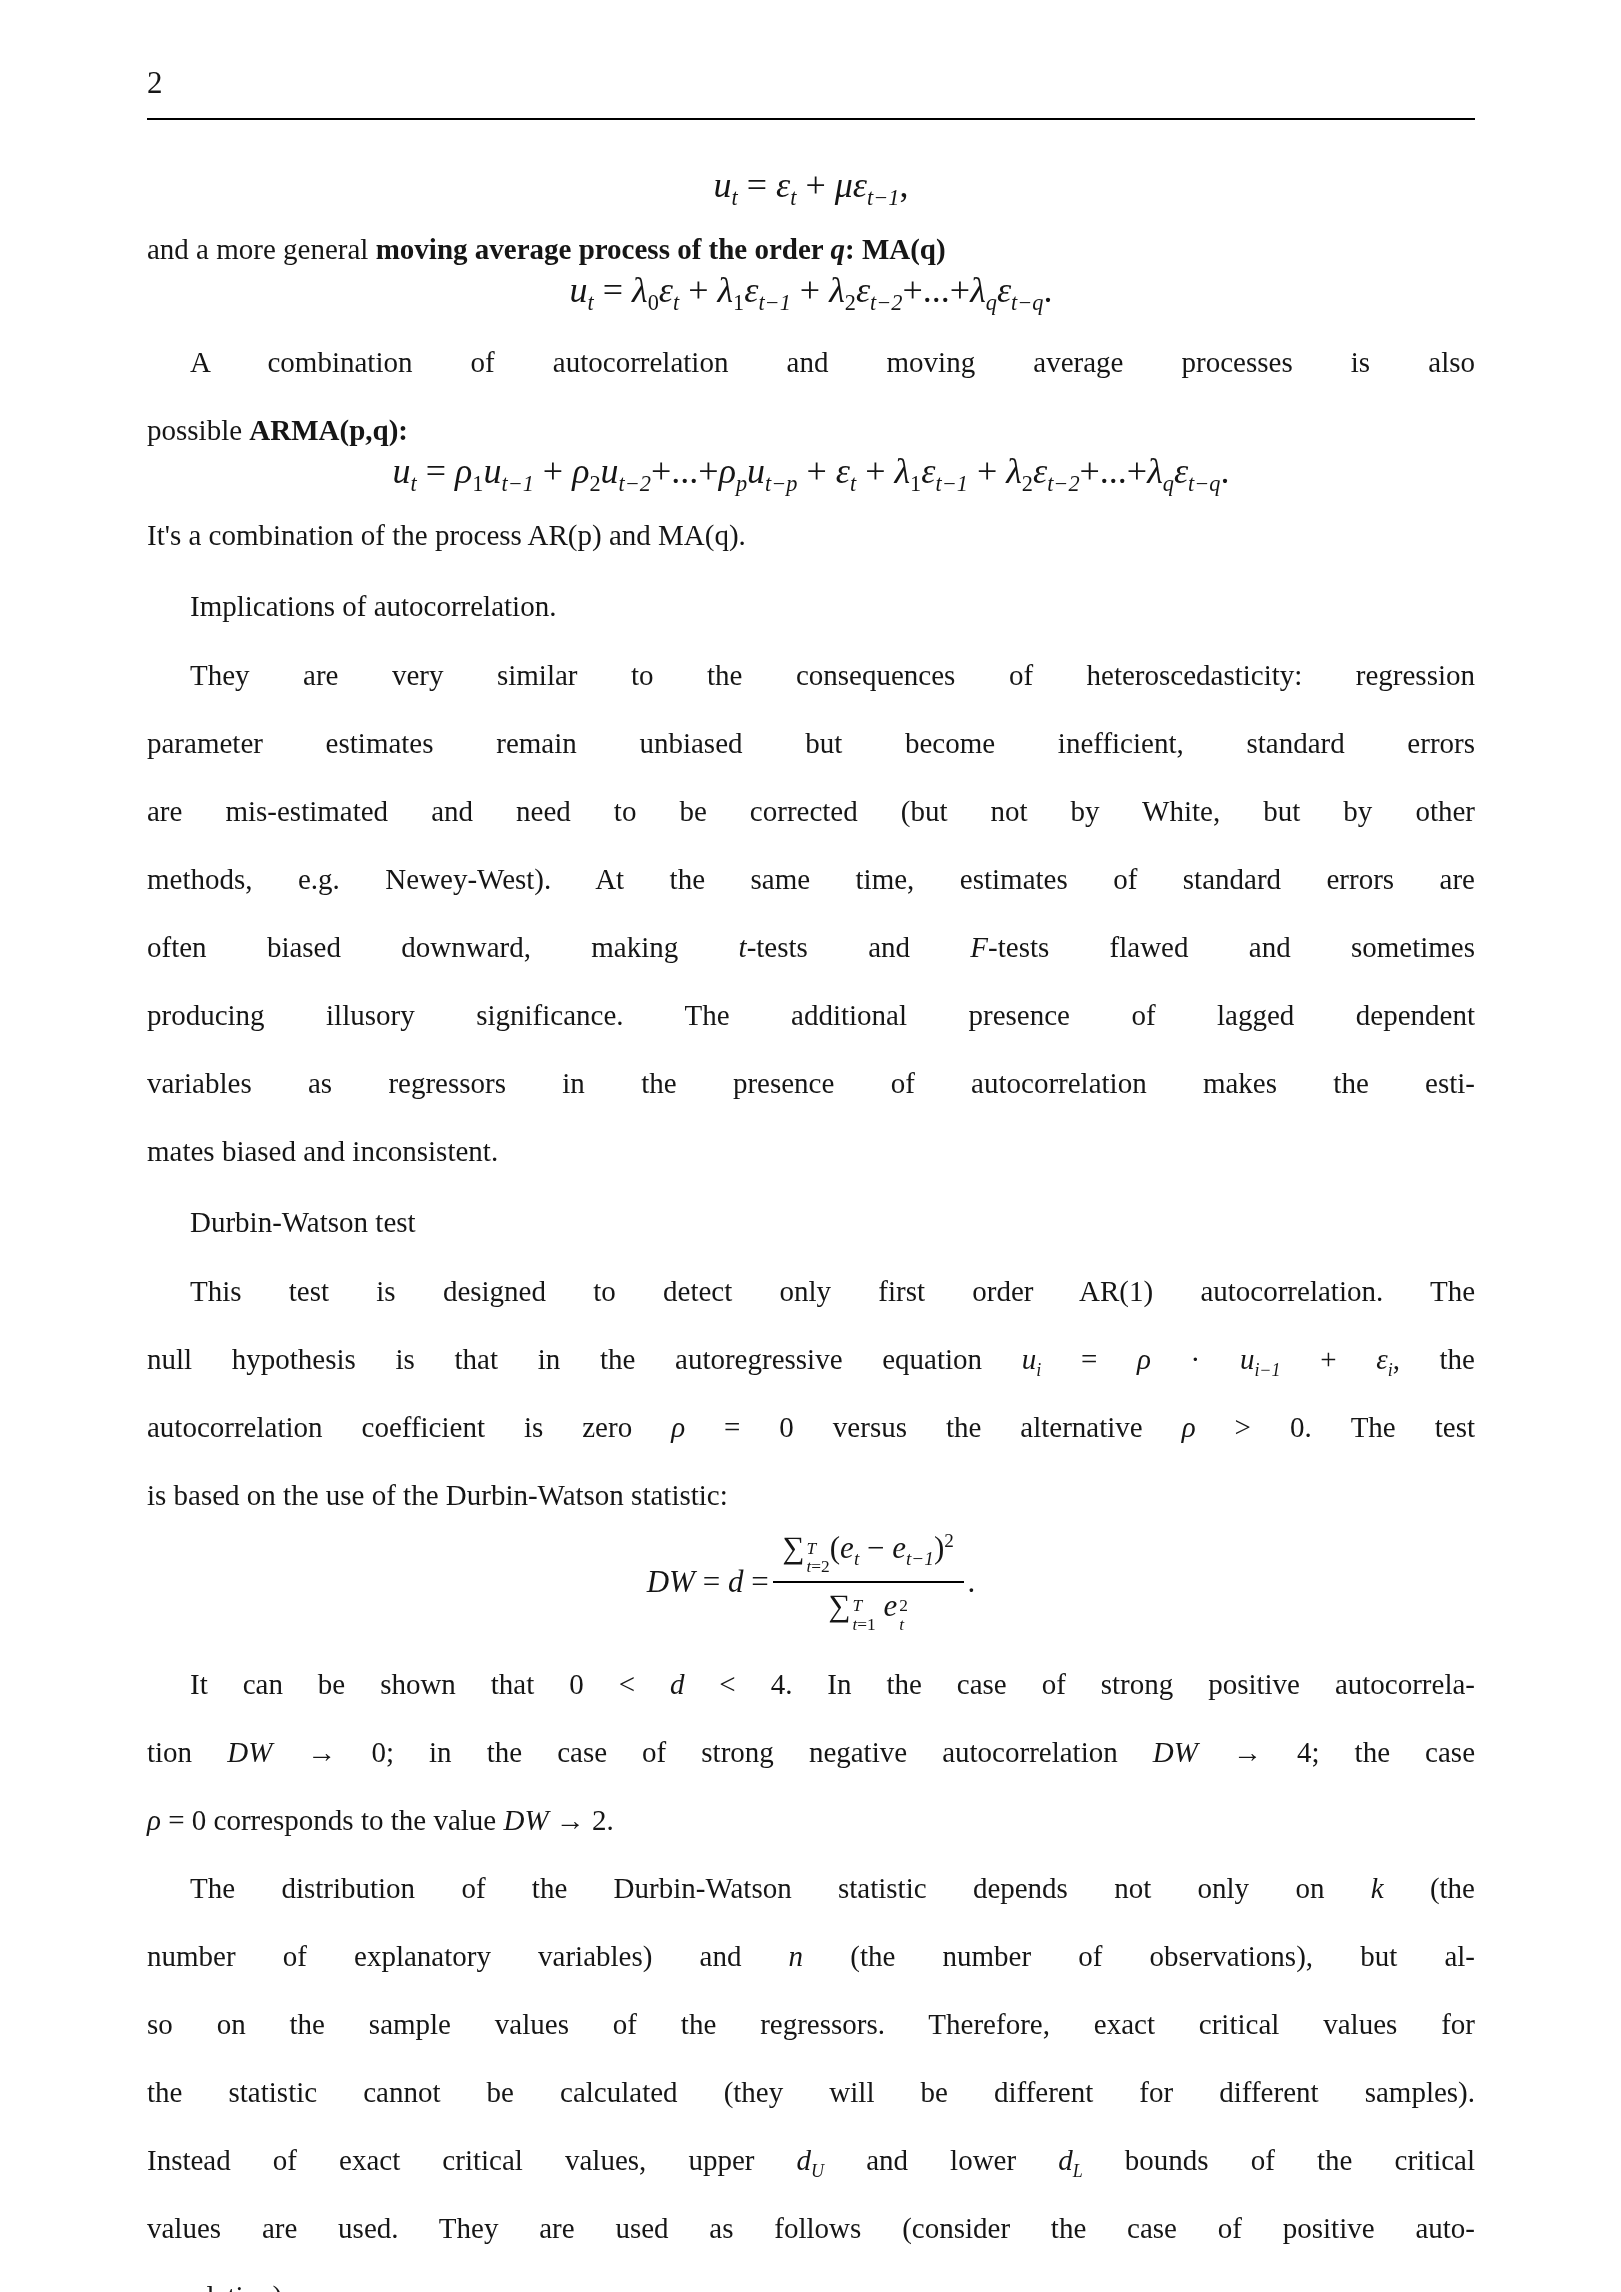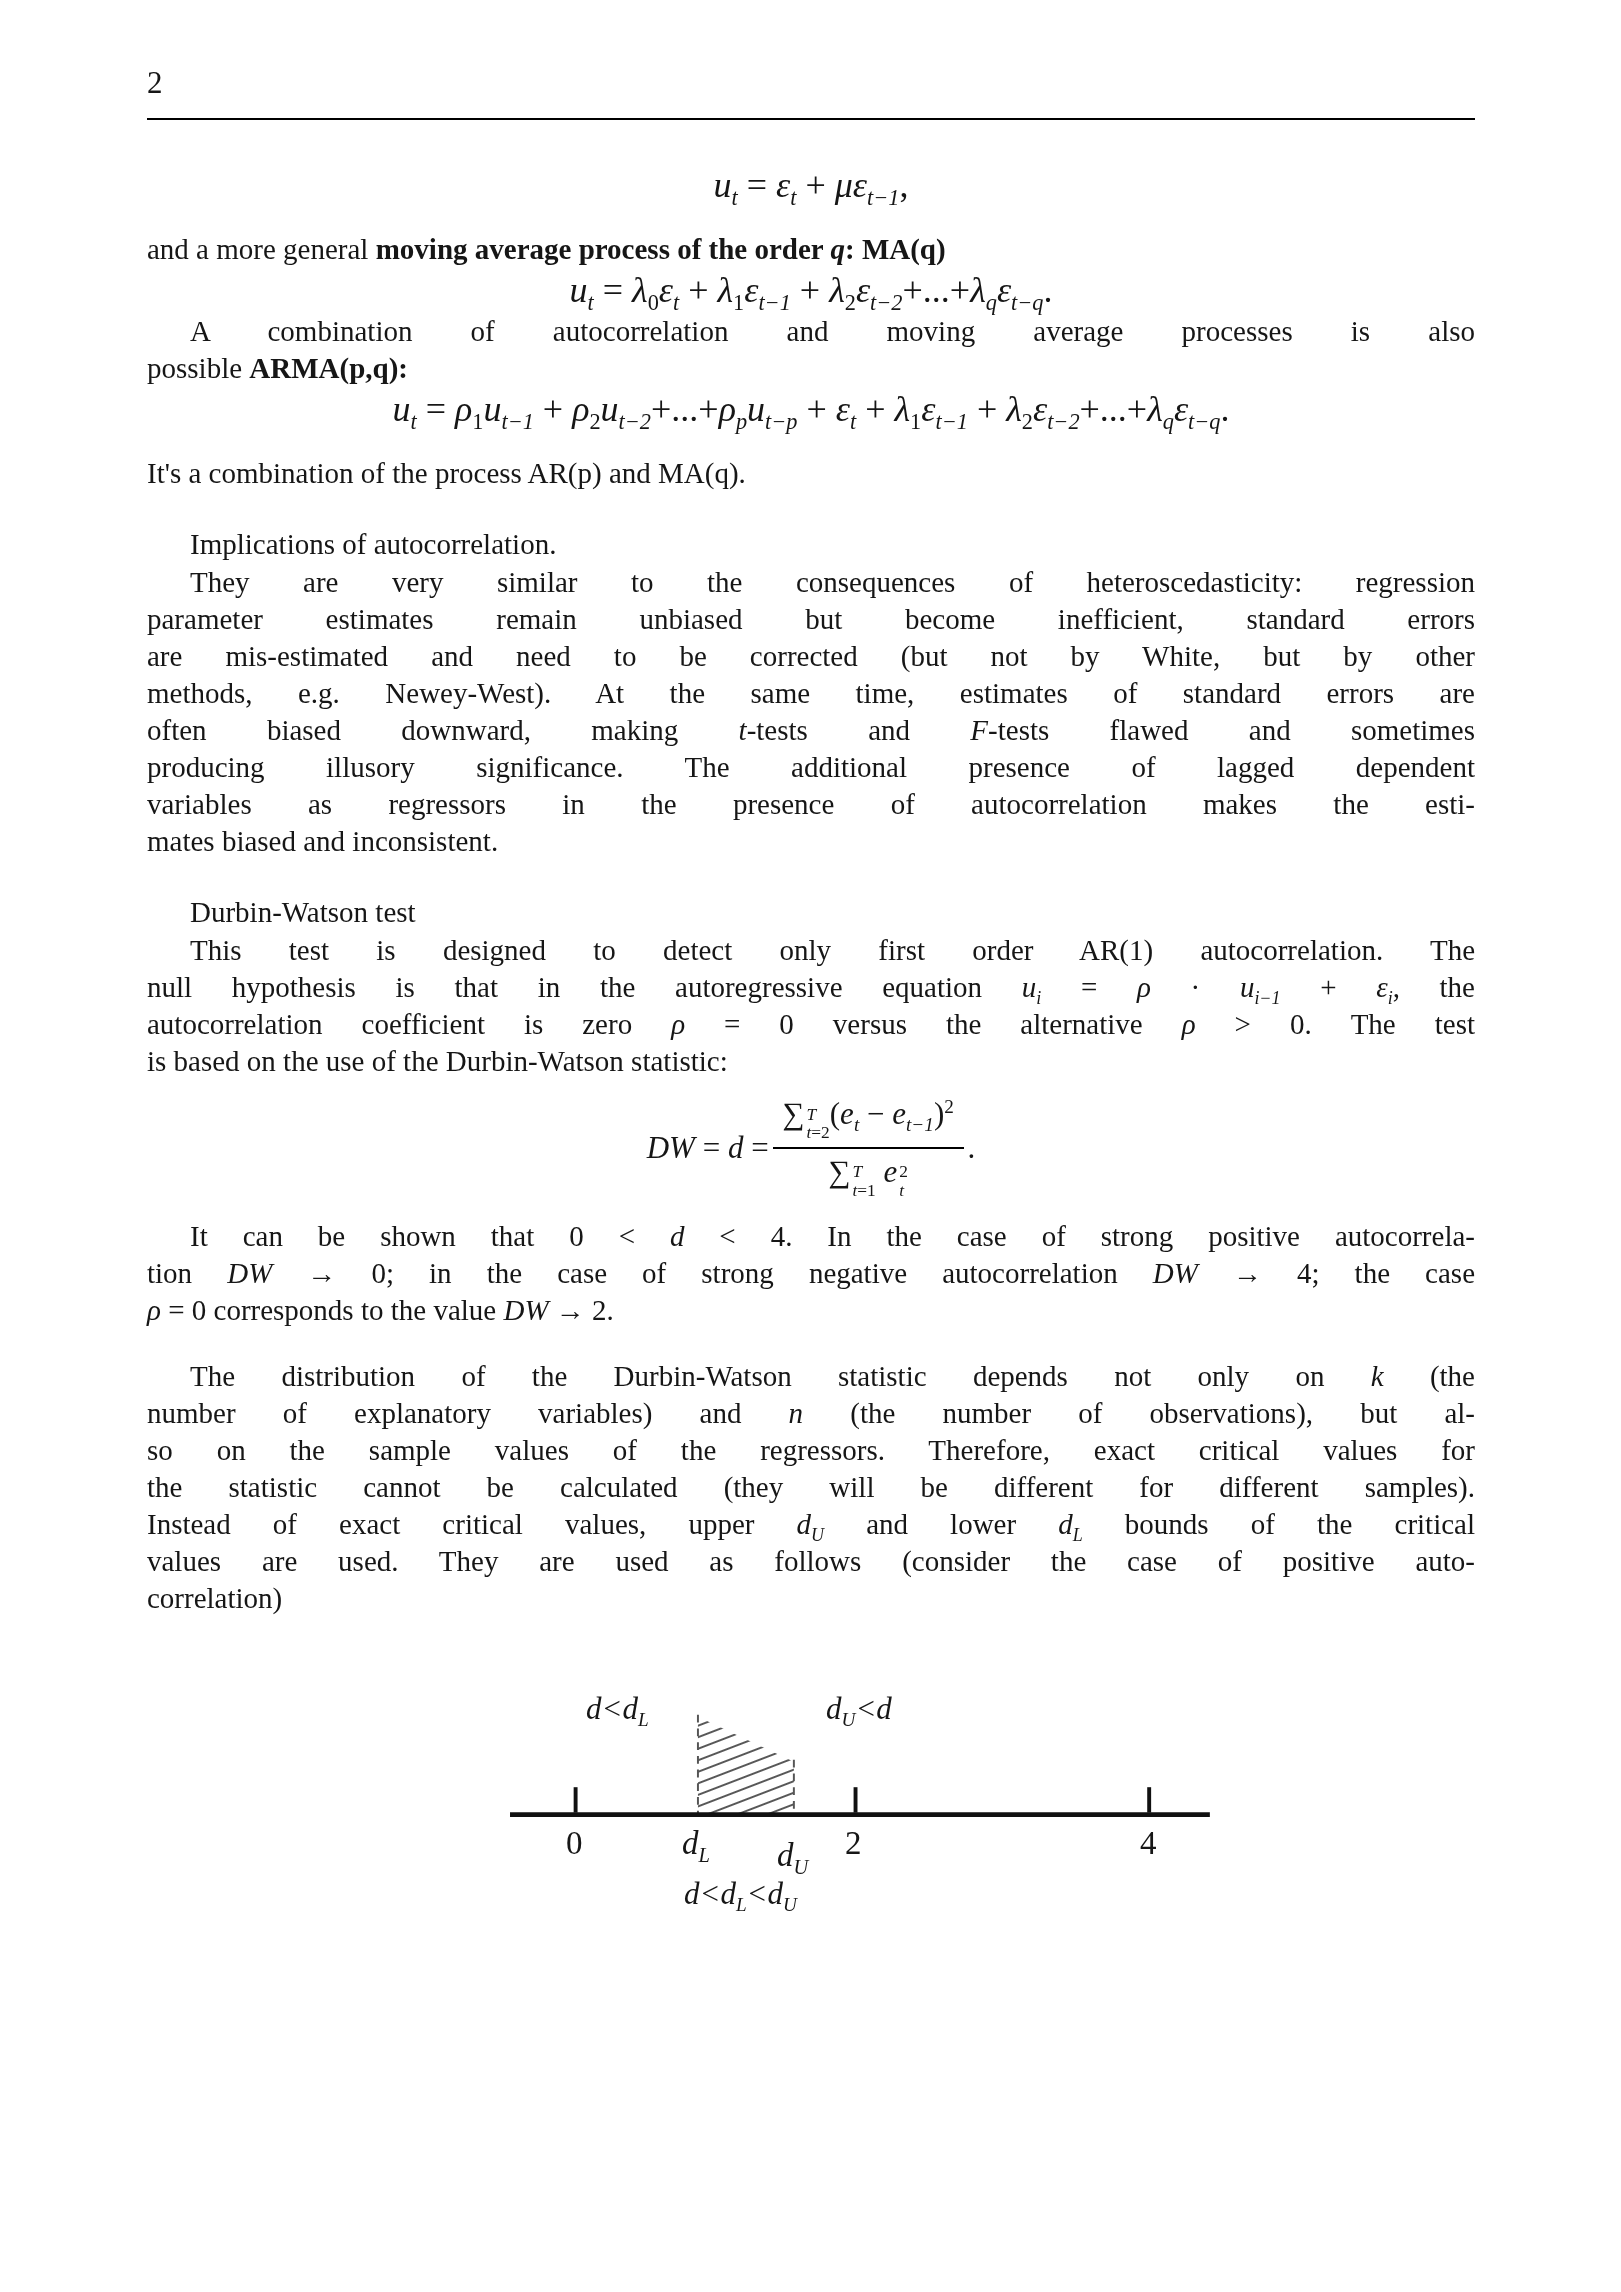--- a/index.html
+++ b/index.html
@@ -9,21 +9,21 @@
     background:#ffffff;
     color:#161616;
     font-family:"Liberation Serif","DejaVu Serif",serif;
     overflow:hidden;
     margin:0 auto;
   }
   .page{padding:61px 146px 0 147px;}
   .pagenum{font-size:31px;line-height:43px;margin:0 0 13.7px 0;}
   .header-rule{border-bottom:2.9px solid #000;height:0;margin-bottom:43px;}
 
-  .tline{font-size:29px;line-height:37px;text-align:justify;text-align-last:justify;}
+  .tline{font-size:29px;line-height:37px;text-align:justify;text-align-last:justify;margin-top:31px;}
   .tline.tlast{text-align-last:left;}
   .para-indent .tline:first-child{text-indent:43px;}
   .plainline{font-size:29px;line-height:37px;margin-top:23px;}
   .centered{text-align:center;font-size:36px;line-height:45px;}
   .heading{font-weight:normal;font-size:29px;line-height:39px;margin:33px 0 0 43px;}
   .gap-top{margin-top:29px;}
   sub{font-size:0.62em;line-height:0;}
   sup{font-size:0.62em;line-height:0;}
 
   

